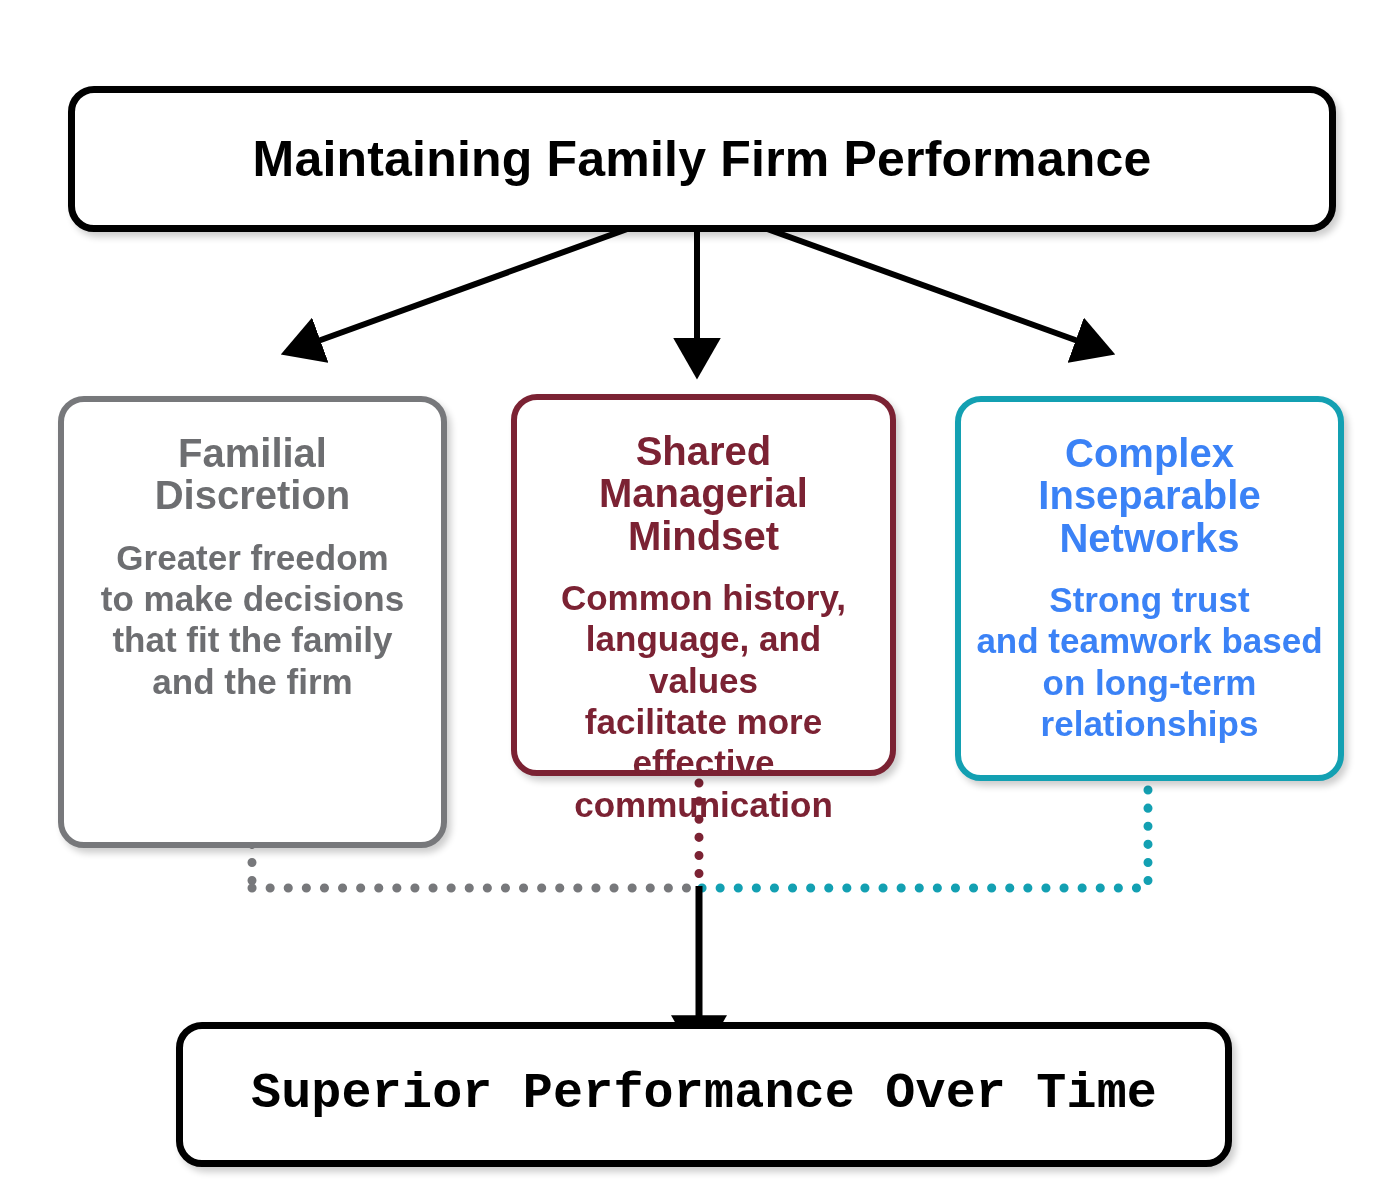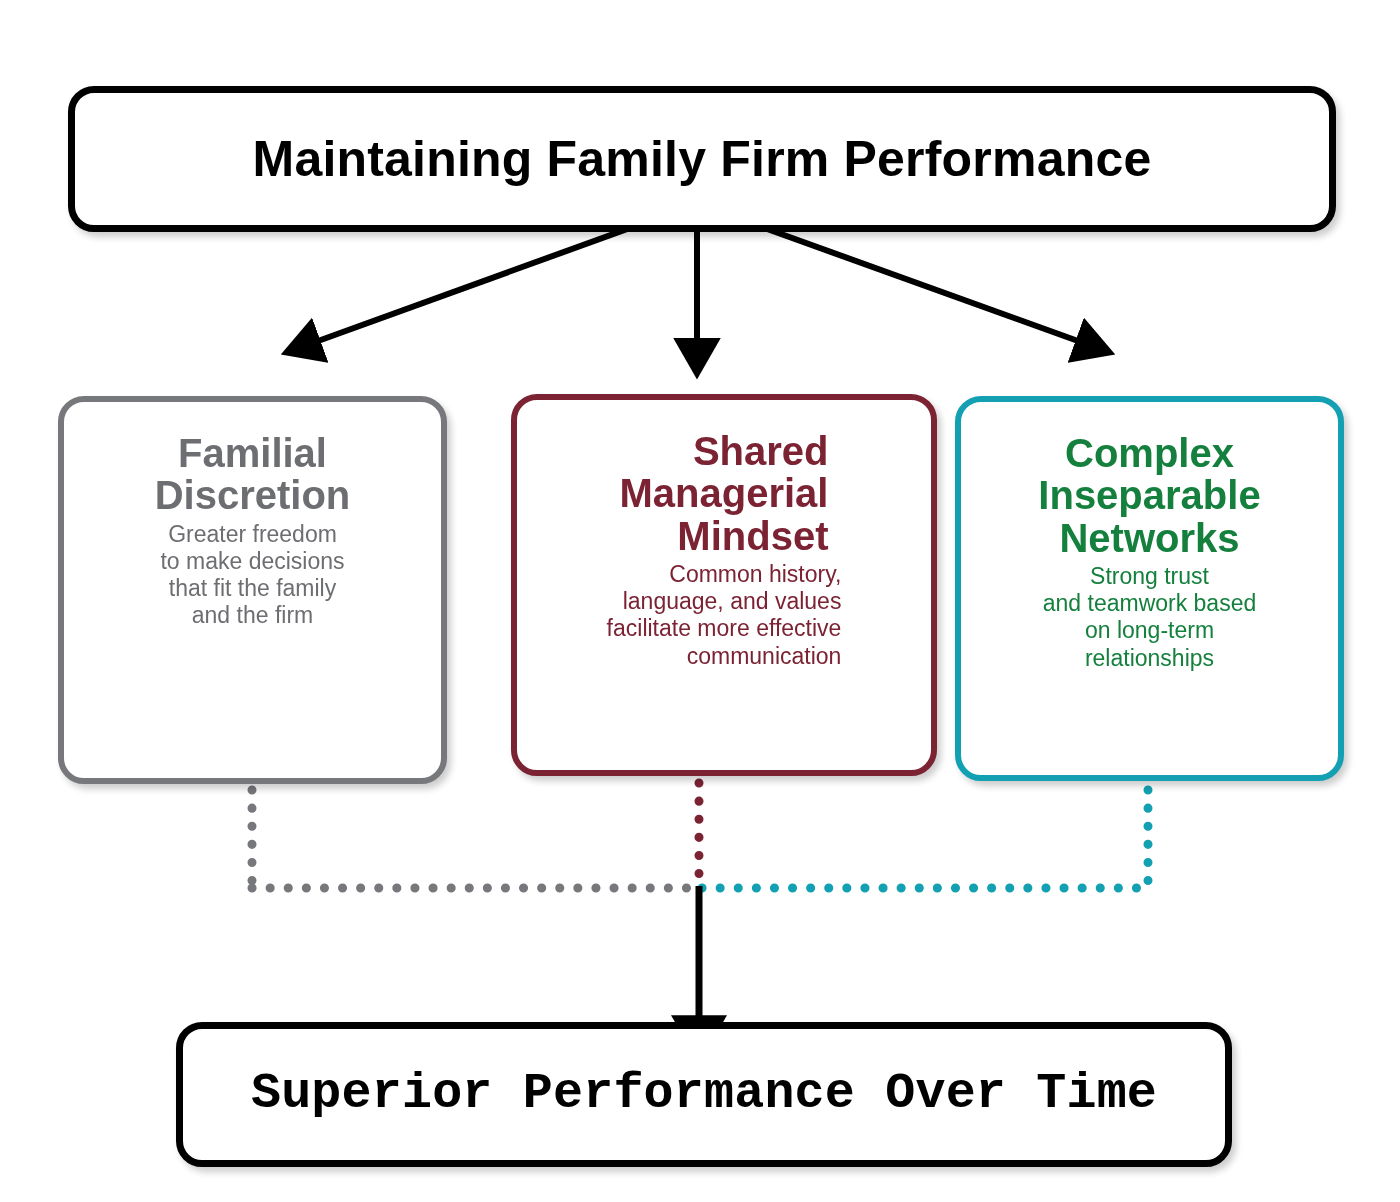--- a/index.html
+++ b/index.html
@@ -54,37 +54,37 @@
     padding: 14px 10px 10px 10px;
     justify-content: flex-start;
   }
   .pillar .heading {
     font-weight: 700;
     font-size: 40px;
     line-height: 1.06;
     margin-top: 16px;
   }
   .pillar .body {
-    font-weight: 400;
-    font-size: 23px;
+    font-weight: 700;
+    font-size: 35px;
     line-height: 1.18;
-    margin-top: 4px;
+    margin-top: 20px;
   }
 
-  #node-familial { left: 58px;  top: 396px; width: 389px; height: 388px;
+  #node-familial { left: 58px;  top: 396px; width: 389px; height: 452px;
                    border-color: #77787b; }
   #node-familial .heading, #node-familial .body { color: #6d6e71; }
 
-  #node-shared   { left: 511px; top: 394px; width: 426px; height: 382px;
-                   border-color: #7b2233; text-align: right; }
+  #node-shared   { left: 511px; top: 394px; width: 385px; height: 382px;
+                   border-color: #7b2233; }
   #node-shared .heading, #node-shared .body { color: #7b2233; }
 
   #node-complex  { left: 955px; top: 396px; width: 389px; height: 385px;
                    border-color: #13a0b2; }
-  #node-complex .heading, #node-complex .body { color: #15803d; }
+  #node-complex .heading, #node-complex .body { color: #3b82f6; }
 
   
   #wires {
     position: absolute;
     left: 0; top: 0;
     width: 1400px;
     height: 1202px;
     pointer-events: none;
   }
 </style>

